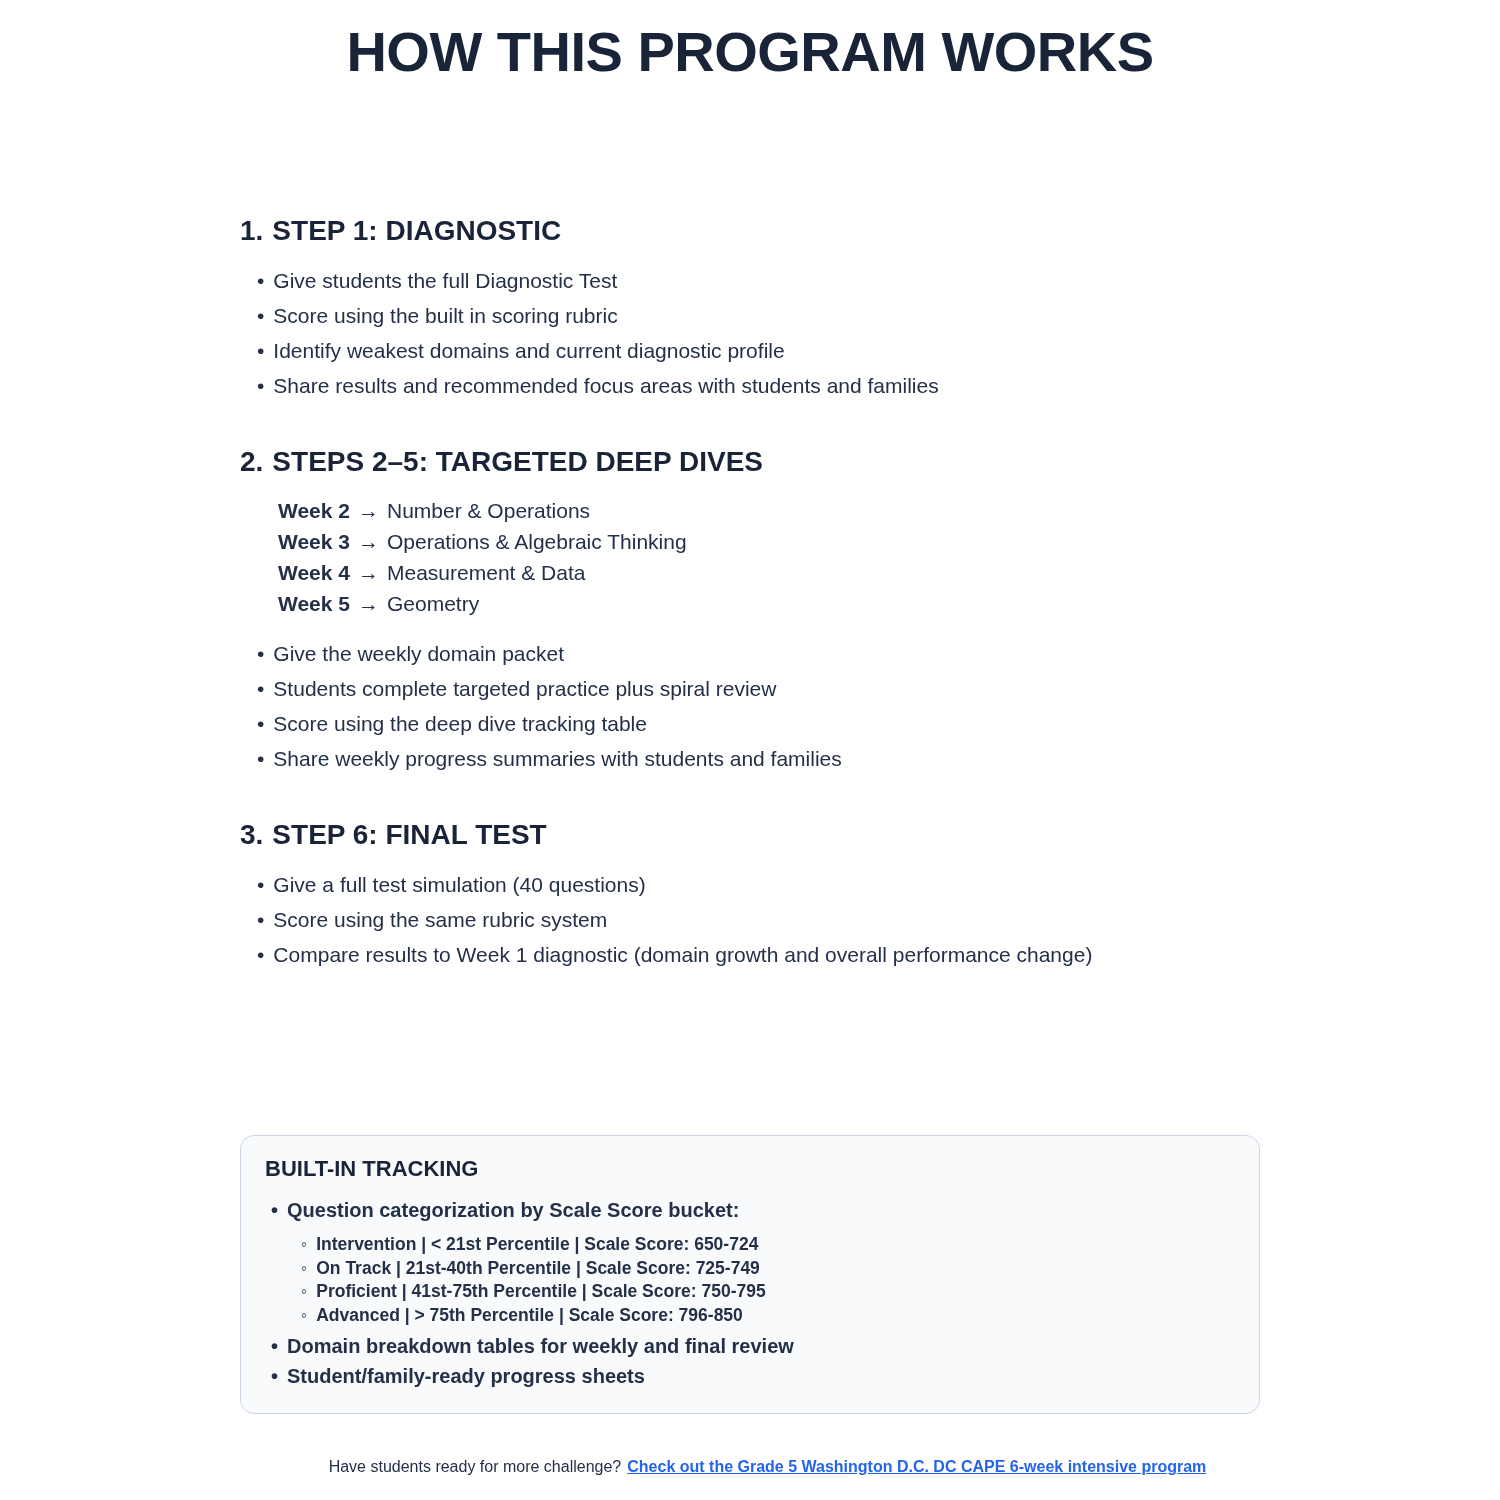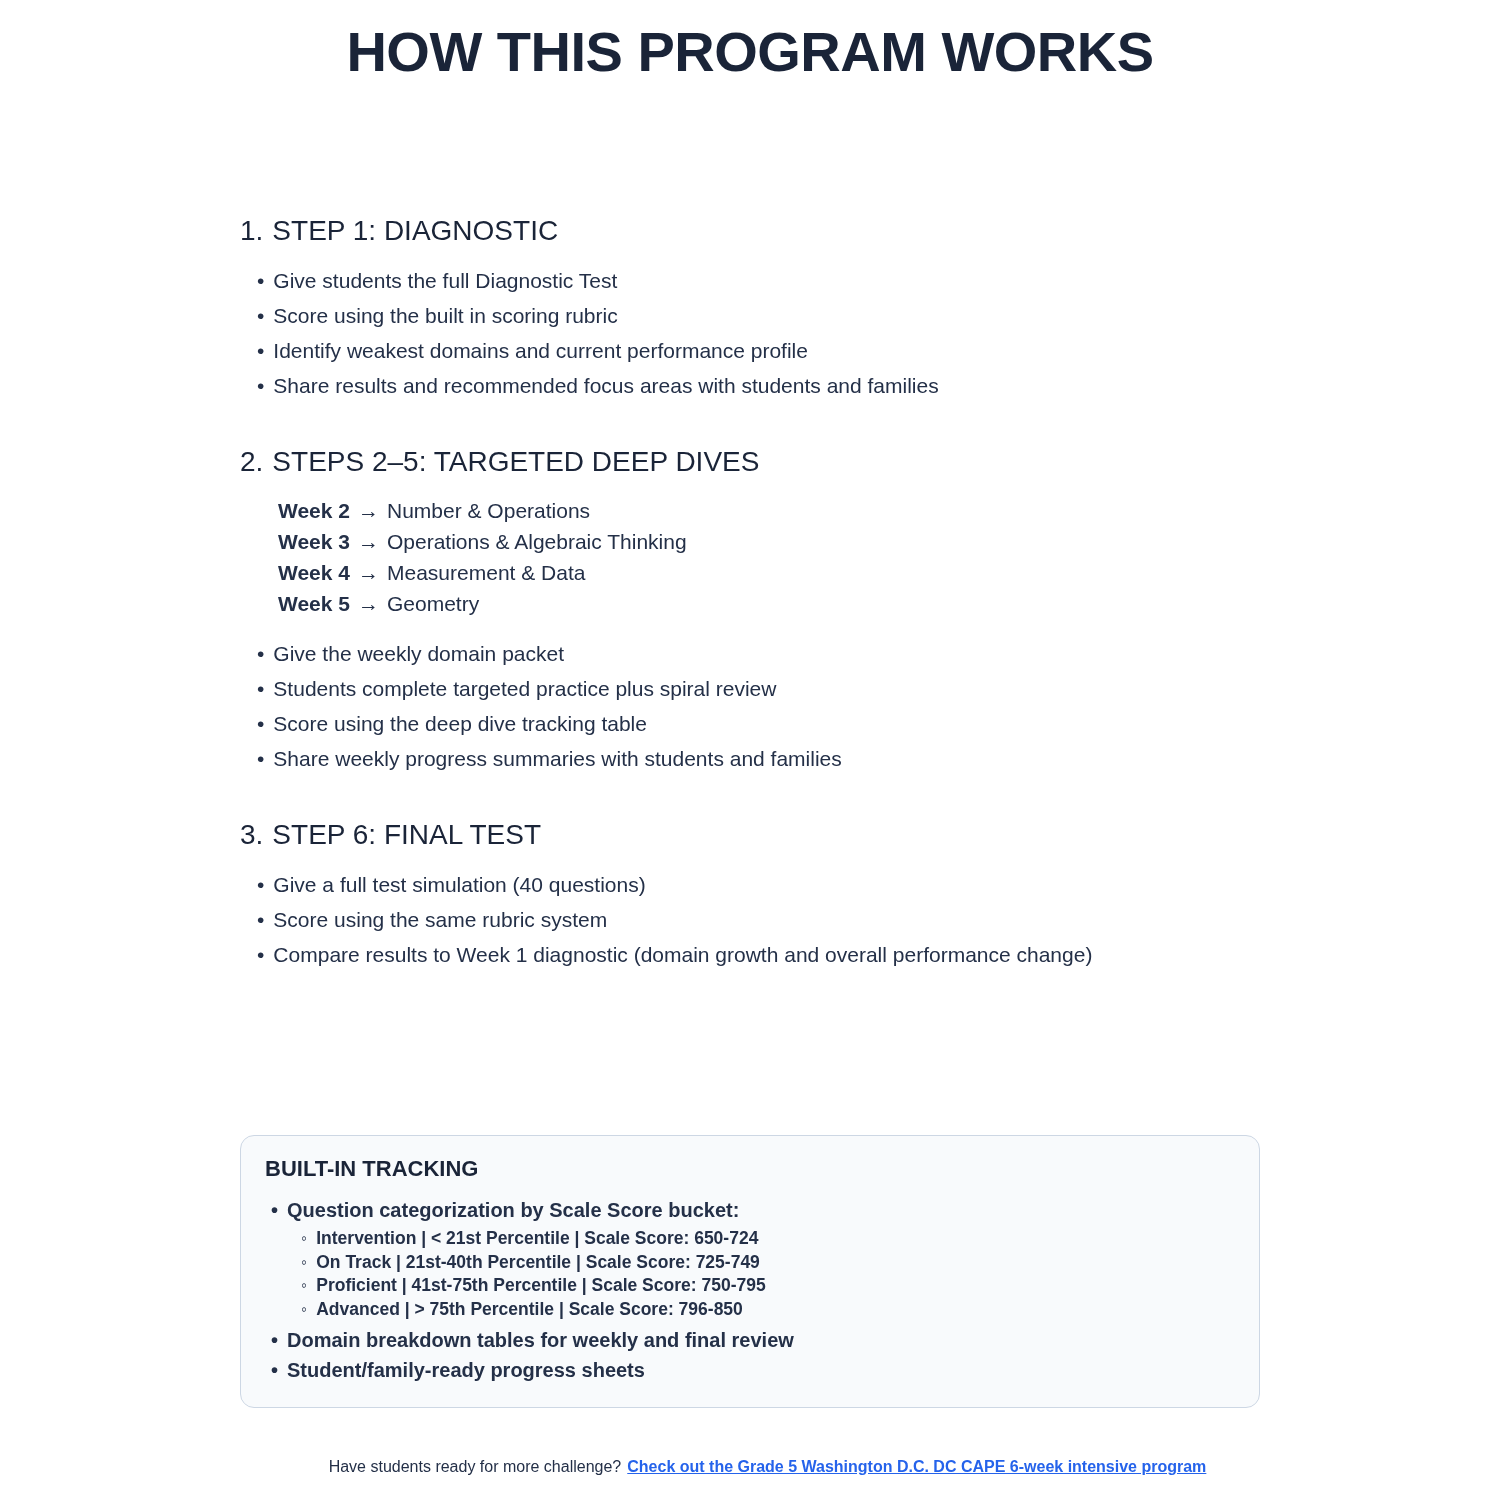--- a/index.html
+++ b/index.html
@@ -31,21 +31,21 @@
   .content{
     width:1020px;
     margin:132px auto 0;
   }
   .section{margin-top:0;}
   .section + .section{margin-top:44px;}
   .section-heading{
     margin:0;
     font-size:28px;
     line-height:30px;
-    font-weight:normal;
+    font-weight:bold;
     color:var(--heading);
   }
   .sec-num{margin-right:9px;}
   ul.bullets{
     list-style:none;
     margin:17px 0 0;
     padding:0;
     font-size:21px;
   }
   ul.bullets li{
@@ -81,21 +81,21 @@
     padding:0;
     font-size:20px;
   }
   ul.tracking-list > li{
     line-height:30px;
     padding-left:6px;
     font-weight:bold;
   }
   ul.bucket-list{
     list-style:none;
-    margin:2px 0 4px;
+    margin:8px 0 4px;
     padding-left:30px;
     font-size:17.5px;
   }
   ul.bucket-list li{line-height:23.5px;}
   .footer{
     position:absolute;
     left:0;right:0;bottom:24px;
     text-align:center;
     font-size:16px;
     color:var(--body);
@@ -113,21 +113,21 @@
 
 <h1 class="page-title">HOW THIS PROGRAM WORKS</h1>
 
 <main class="content">
 
   <section class="section">
     <h2 class="section-heading"><span class="sec-num">1.</span><span>STEP 1: DIAGNOSTIC</span></h2>
     <ul class="bullets">
       <li><span class="marker">•</span><span>Give students the full Diagnostic Test</span></li>
       <li><span class="marker">•</span><span>Score using the built in scoring rubric</span></li>
-      <li><span class="marker">•</span><span>Identify weakest domains and current performance profile</span></li>
+      <li><span class="marker">•</span><span>Identify weakest domains and current diagnostic profile</span></li>
       <li><span class="marker">•</span><span>Share results and recommended focus areas with students and families</span></li>
     </ul>
   </section>
 
   <section class="section">
     <h2 class="section-heading"><span class="sec-num">2.</span><span>STEPS 2–5: TARGETED DEEP DIVES</span></h2>
     <div class="weeks">
       <div class="week-line"><span class="week-label">Week 2</span><span class="arrow">→</span><span>Number &amp; Operations</span></div>
       <div class="week-line"><span class="week-label">Week 3</span><span class="arrow">→</span><span>Operations &amp; Algebraic Thinking</span></div>
       <div class="week-line"><span class="week-label">Week 4</span><span class="arrow">→</span><span>Measurement &amp; Data</span></div>

